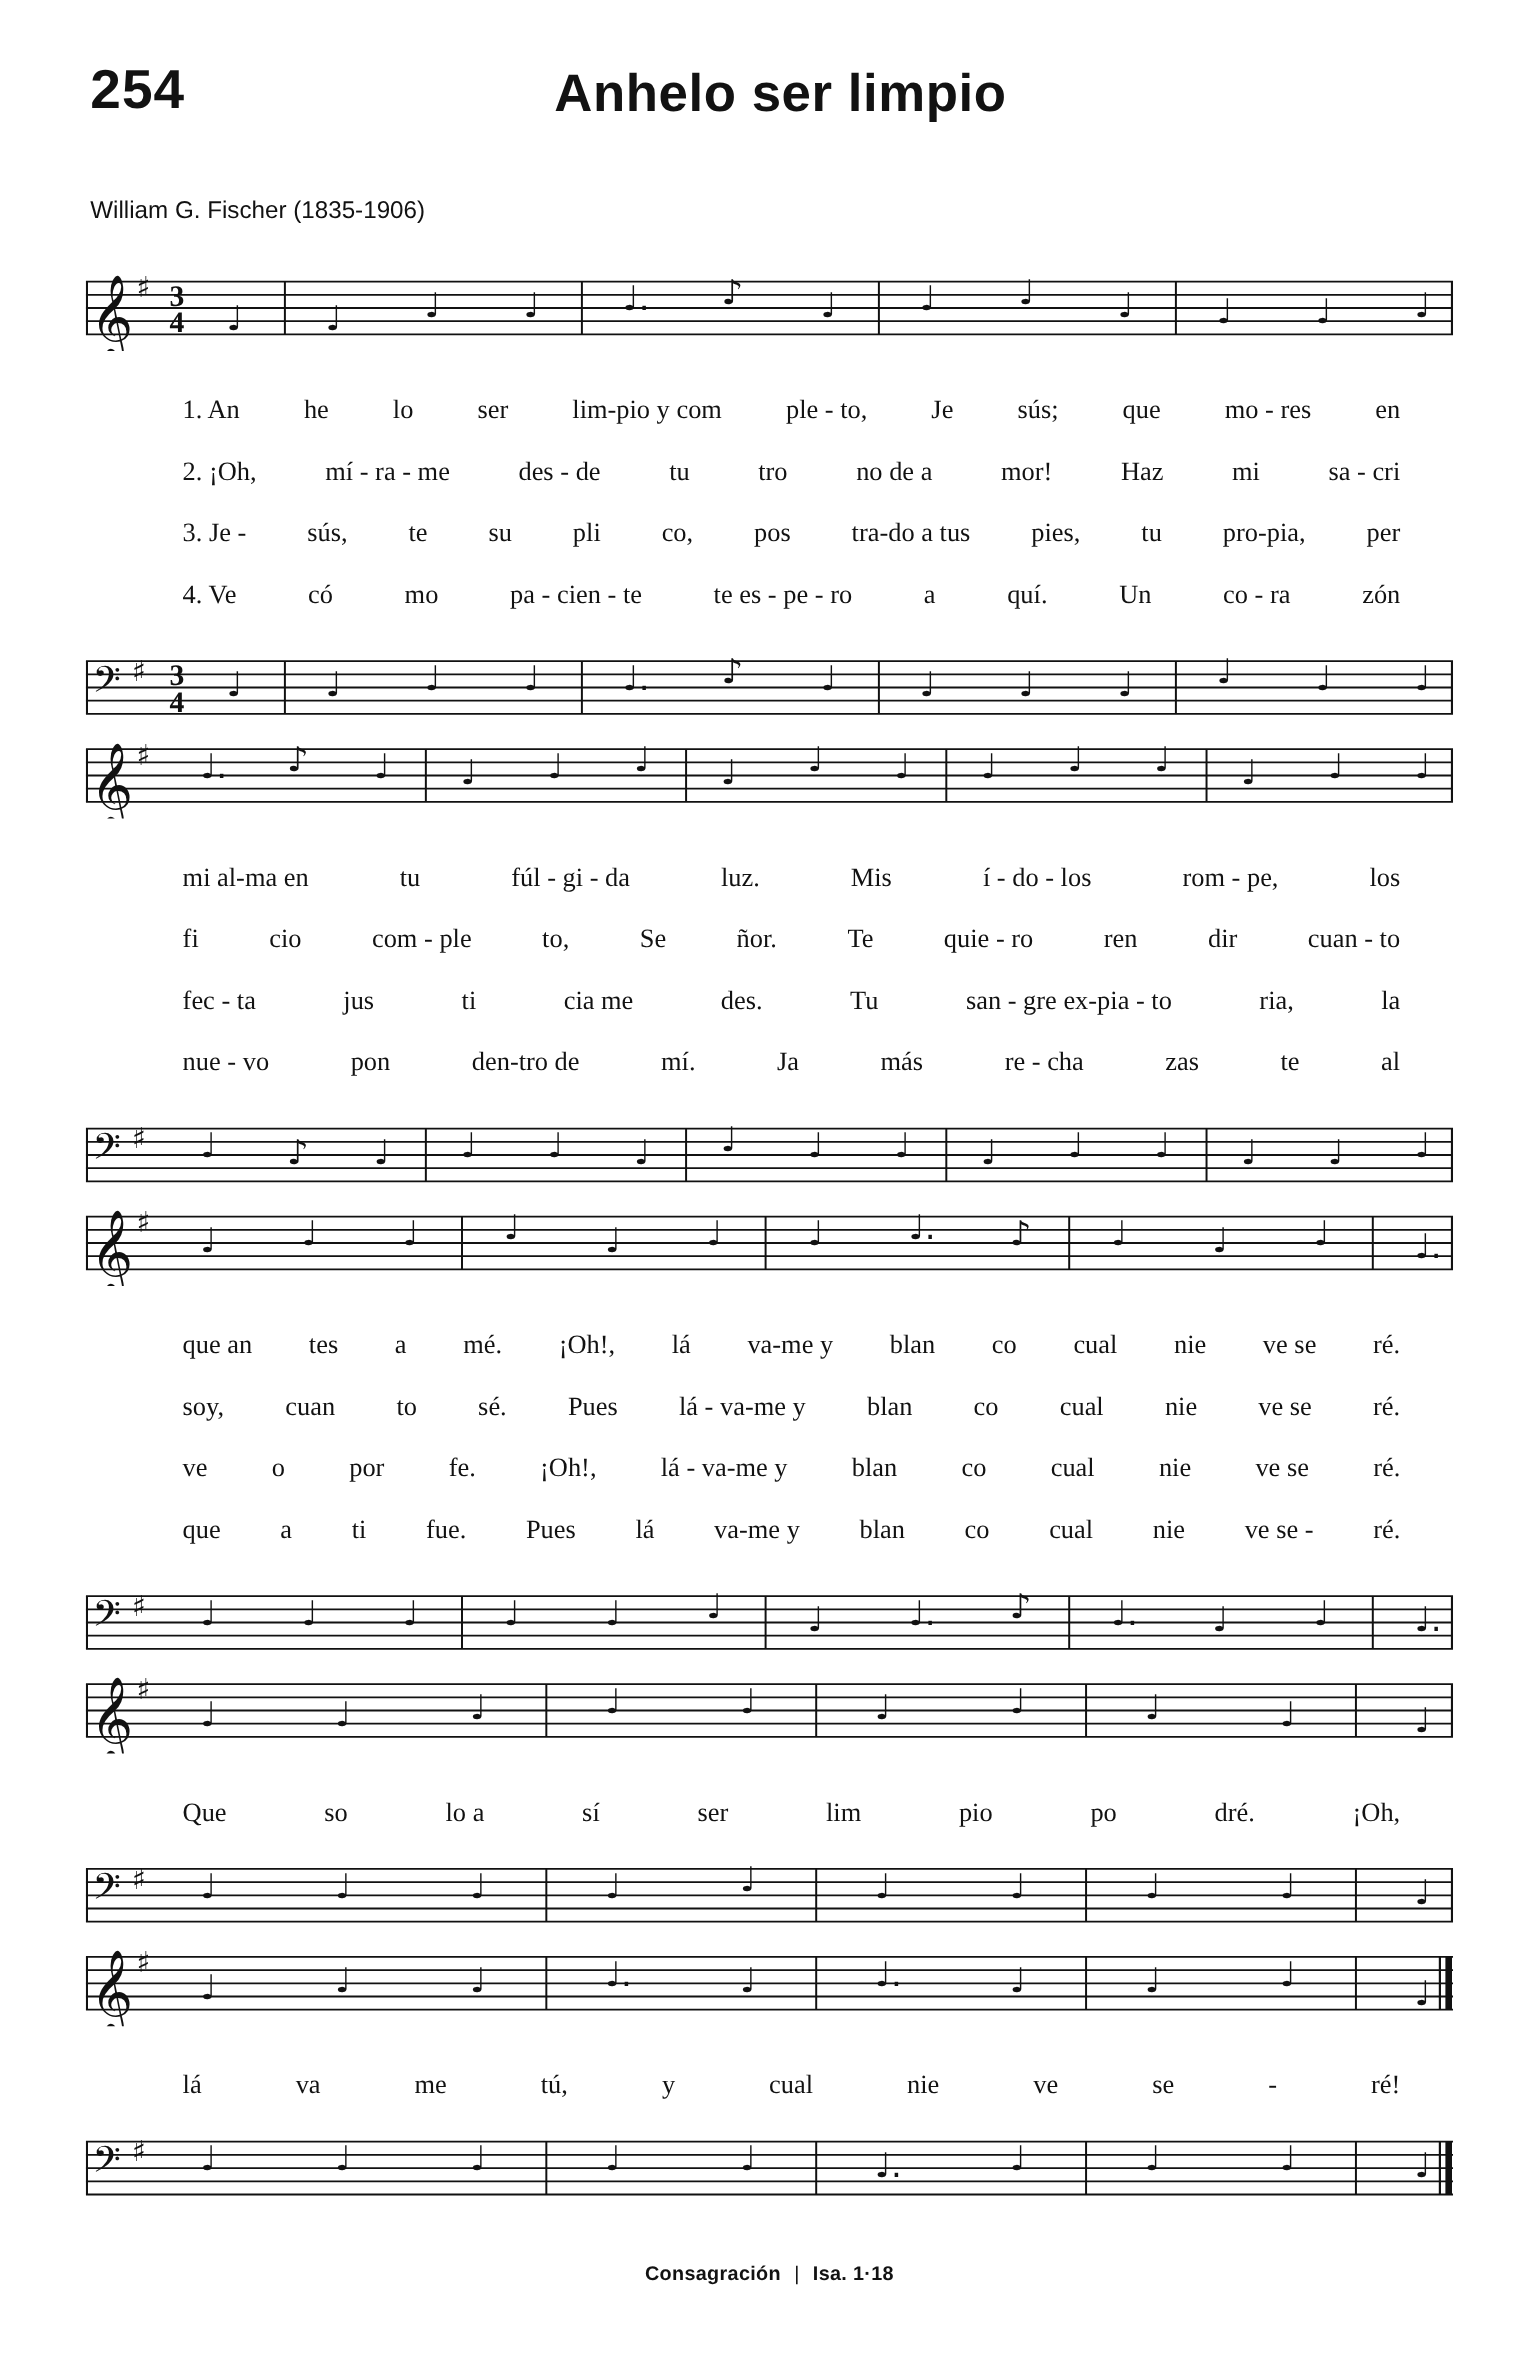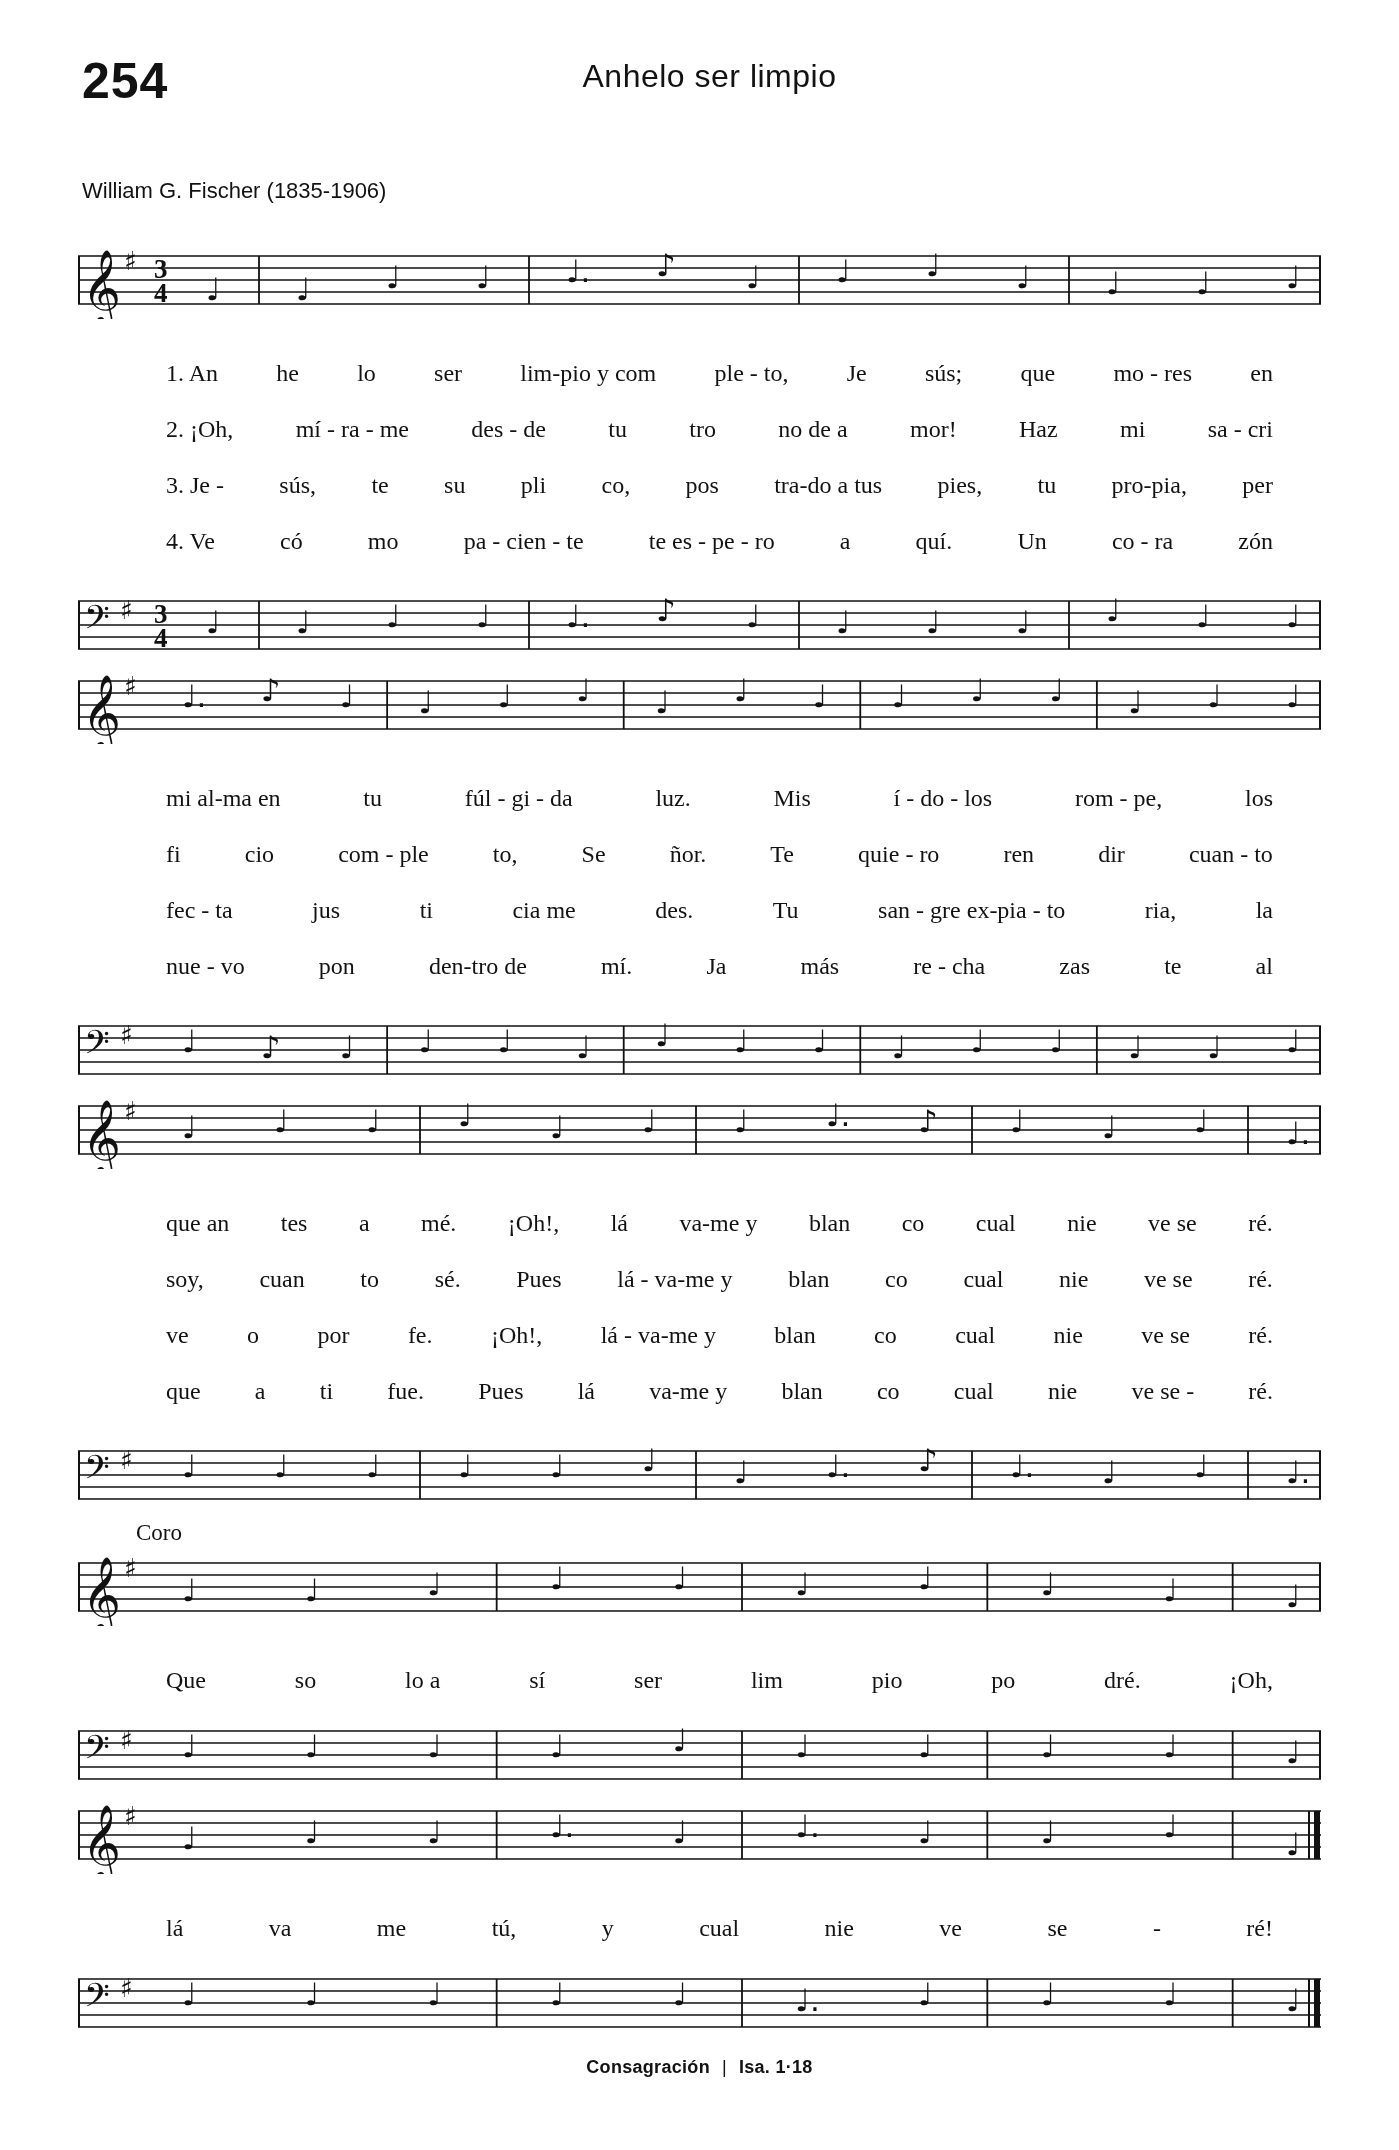--- a/index.html
+++ b/index.html
@@ -14,21 +14,21 @@
   }
 
   
   .header { position:relative; padding:58px 80px 0 80px; height:70px; }
   .hymn-number {
     position:absolute; left:82px; top:52px;
     font-size:50px; font-weight:bold; letter-spacing:1px;
   }
   .hymn-title {
     position:absolute; left:0; right:0; top:58px;
-    text-align:center; font-size:32px; font-weight:normal; letter-spacing:.5px;margin-left:20px;
+    text-align:center; font-size:48px; font-weight:bold; letter-spacing:.5px;margin-left:20px;
   }
 
   .credits {
     display:flex; justify-content:space-between; align-items:flex-end;
     padding:48px 84px 0 82px;
     font-size:22px; line-height:1.38;
   }
   .credits .left div { white-space:nowrap; }
   .credits .right { white-space:nowrap; padding-bottom:1px; }
 
@@ -427,21 +427,20 @@
             <line x1="894" y1="15" x2="894" y2="63" stroke="#111" stroke-width="1.8"></line>
             <text x="932" y="41" font-size="31" fill="#111" class="note-glyph">♩.</text>
             <text x="1024" y="47" font-size="31" fill="#111" class="note-glyph">♩</text>
             <text x="1116" y="41" font-size="31" fill="#111" class="note-glyph">♩</text>
             <line x1="1170" y1="15" x2="1170" y2="63" stroke="#111" stroke-width="1.8"></line>
             <text x="1208" y="47" font-size="31" fill="#111" class="note-glyph">♩.</text>
             <line x1="1242" y1="15" x2="1242" y2="63" stroke="#111" stroke-width="2"></line>
           </svg>
         </div>
       </div>
-      <div class="coro-label">Coro</div>
       <div class="system">
         <div class="staff">
           <svg width="1243" height="78" viewBox="0 0 1243 78">
             <line x1="0" y1="15" x2="1243" y2="15" stroke="#111" stroke-width="1.6"></line>
             <line x1="0" y1="27" x2="1243" y2="27" stroke="#111" stroke-width="1.6"></line>
             <line x1="0" y1="39" x2="1243" y2="39" stroke="#111" stroke-width="1.6"></line>
             <line x1="0" y1="51" x2="1243" y2="51" stroke="#111" stroke-width="1.6"></line>
             <line x1="0" y1="63" x2="1243" y2="63" stroke="#111" stroke-width="1.6"></line>
             <line x1="1" y1="15" x2="1" y2="63" stroke="#111" stroke-width="2"></line>
             <text x="4" y="69" font-size="66" class="note-glyph" fill="#111">𝄞</text>

